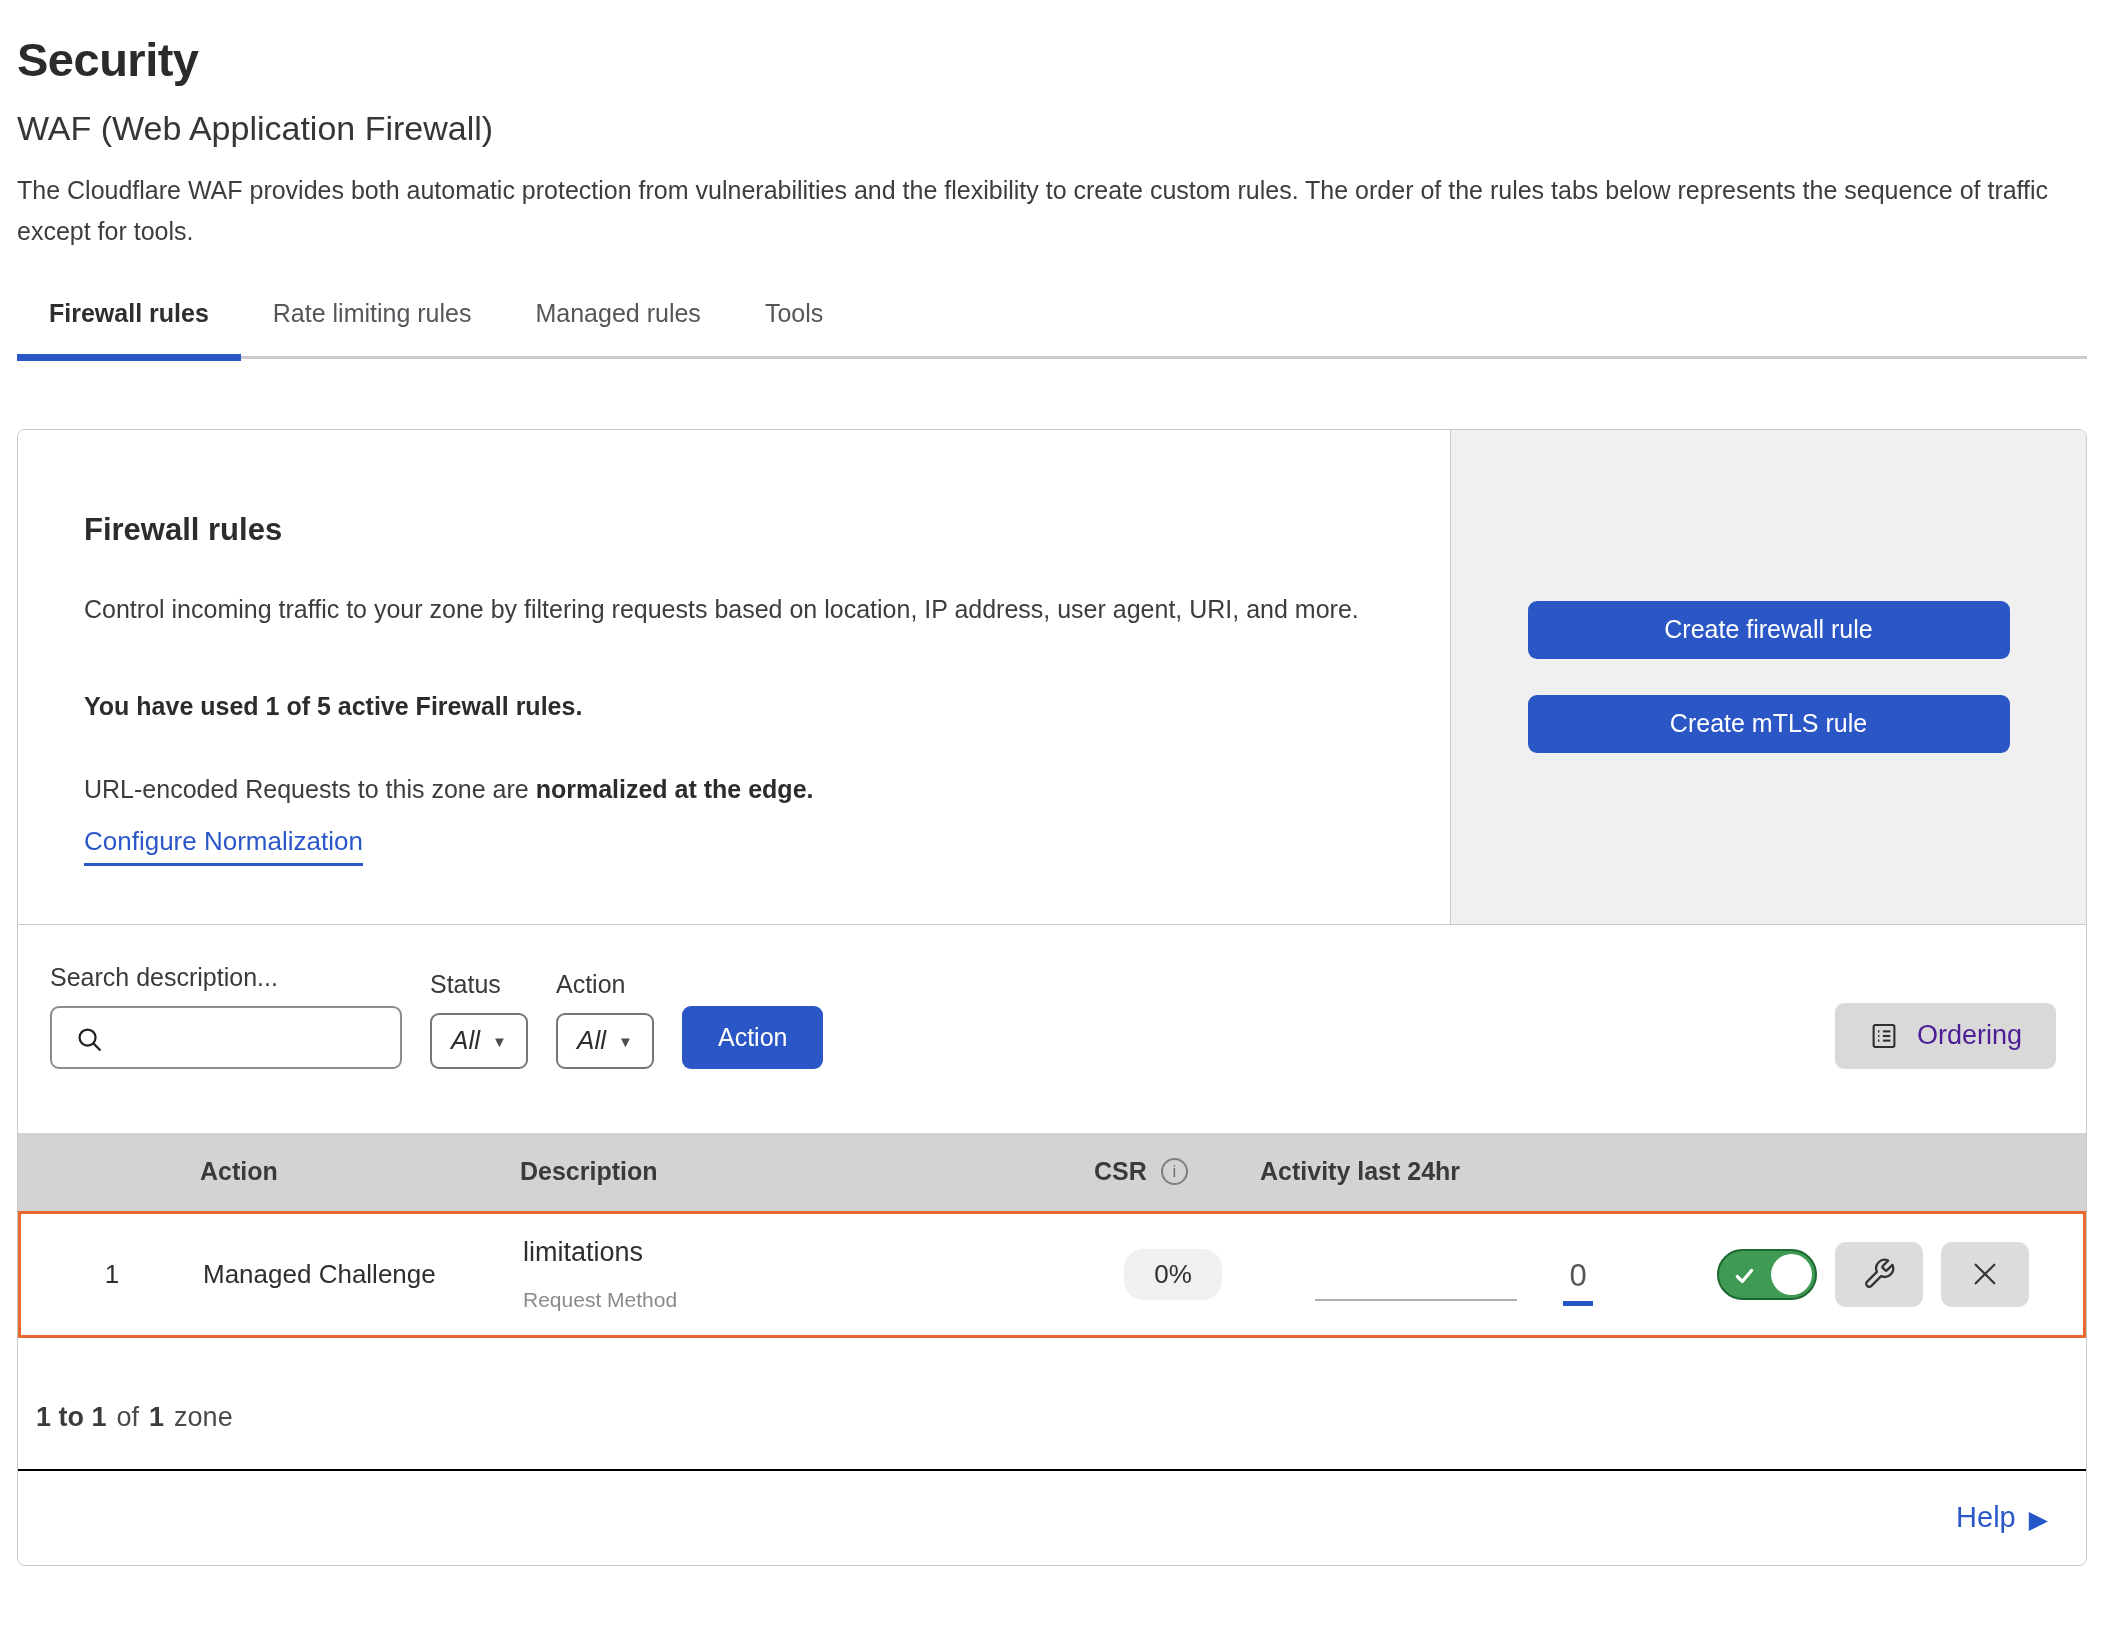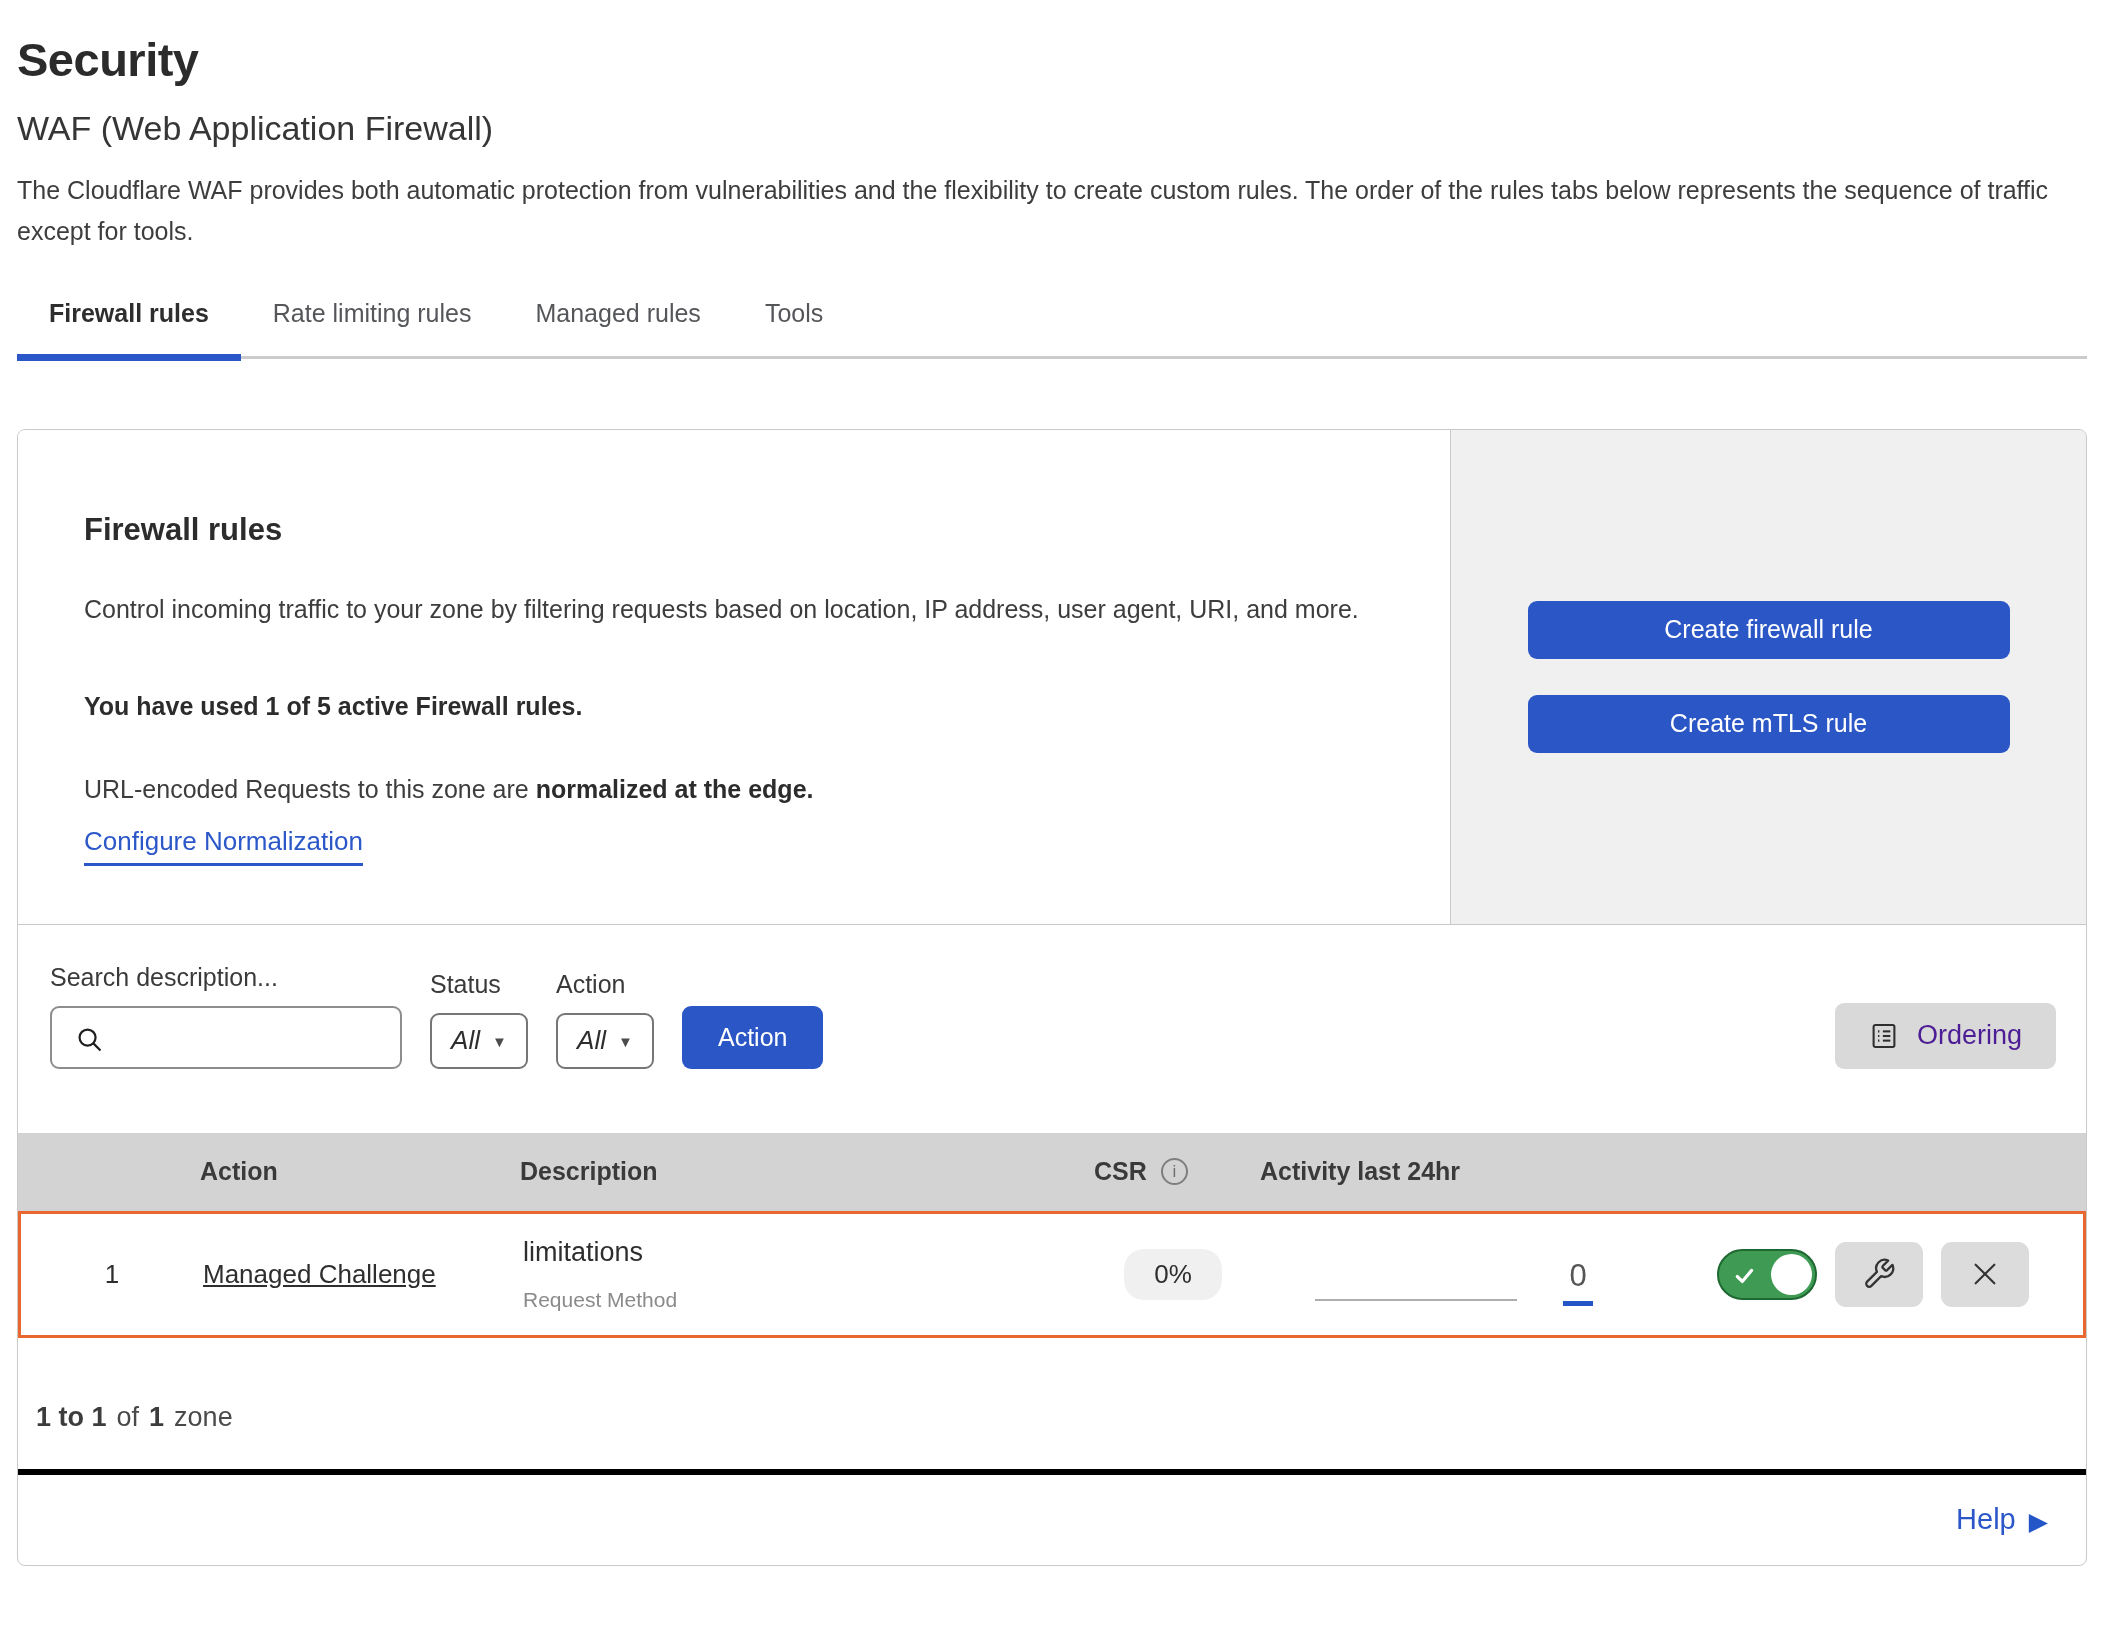--- a/index.html
+++ b/index.html
@@ -87,21 +87,21 @@
   .tgrid { display: grid; grid-template-columns: 182px 320px 560px 180px 330px 1fr; align-items: center; }
   .thead { background: #d3d3d3; height: 78px; font-weight: 700; font-size: 25px; color: #3a3a3a; }
   .thead .csr-cell { display: flex; align-items: center; gap: 14px; padding-left: 14px; text-align: right; }
   .info-i {
     width: 27px; height: 27px; border: 2px solid #7e7e7e; border-radius: 50%;
     display: inline-flex; align-items: center; justify-content: center;
     font-size: 17px; color: #6f6f6f; font-weight: 400; cursor: pointer;
   }
   .trow { border: 3px solid #e8682f; background: #fff; height: 127px; }
   .cell-num { text-align: center; font-size: 26px; color: #2e2e2e; }
-  .cell-action { font-size: 26px; color: #2e2e2e; text-decoration: underline; }
+  .cell-action { font-size: 26px; color: #2e2e2e; }
   .cell-desc .d1 { font-size: 27px; color: #2e2e2e; }
   .cell-desc .d2 { font-size: 21px; color: #8a8a8a; margin-top: 20px; }
   .cell-csr { display: flex; justify-content: center; }
   .pill {
     background: #f0f0f0; border-radius: 20px; padding: 10px 30px; font-size: 26px; color: #2e2e2e;
   }
   .cell-activity { display: flex; align-items: center; padding-left: 52px; }
   .sparkline { flex: 1 1 auto; border-bottom: 2px solid #aeaeae; transform: translateY(26px); }
   .act-val { margin-left: 46px; display: flex; flex-direction: column; align-items: center; transform: translateY(8px); cursor: pointer; }
   .act-val .num { font-size: 31px; color: #565656; }
@@ -118,21 +118,21 @@
   .toggle svg { position: absolute; left: 14px; top: 13px; }
   .icon-btn {
     width: 88px; height: 65px; background: #dcdcdc; border: none; border-radius: 11px;
     display: flex; align-items: center; justify-content: center; cursor: pointer;
   }
 
   
   .summary { padding: 64px 0 36px 18px; font-size: 27px; color: #4a4a4a; display: flex; gap: 10px; }
   .summary .b { font-weight: 700; color: #3c3c3c; }
   .help-row {
-    border-top: 6px solid #000000; height: 96px; display: flex; align-items: center;
+    border-top: 2px solid #000000; height: 96px; display: flex; align-items: center;
     justify-content: flex-end; padding-right: 38px; gap: 13px;
   }
   .help-link { font-size: 29px; color: #2b57c8; cursor: pointer; }
   .help-arrow { font-size: 25px; color: #2456c8; transform: translateY(2px); }
 </style>
 </head>
 <body>
 
 <div class="page">
 

